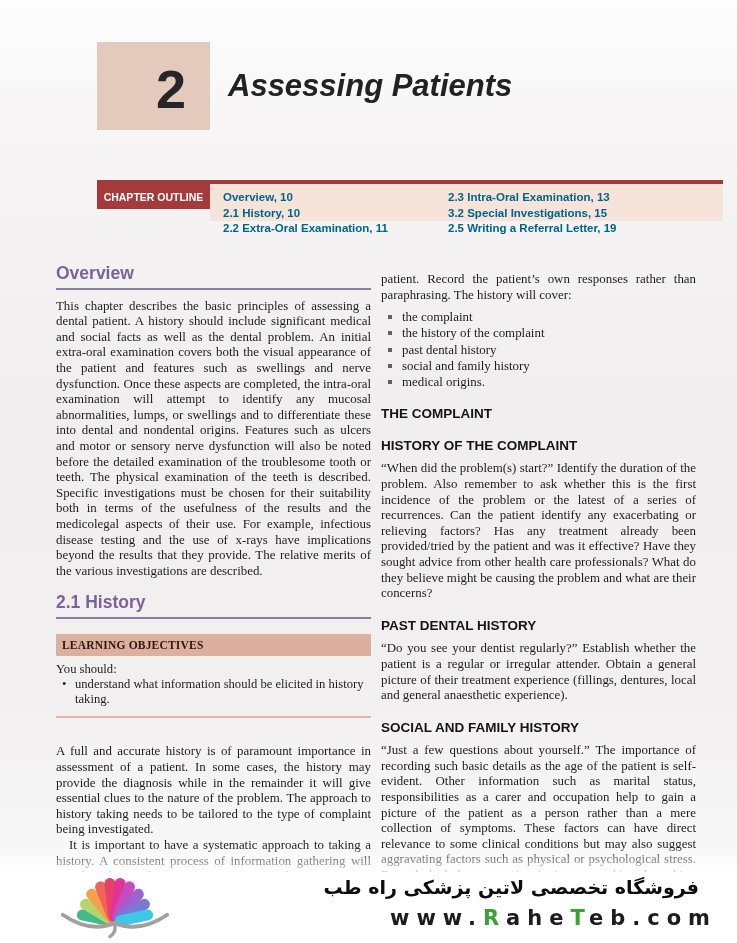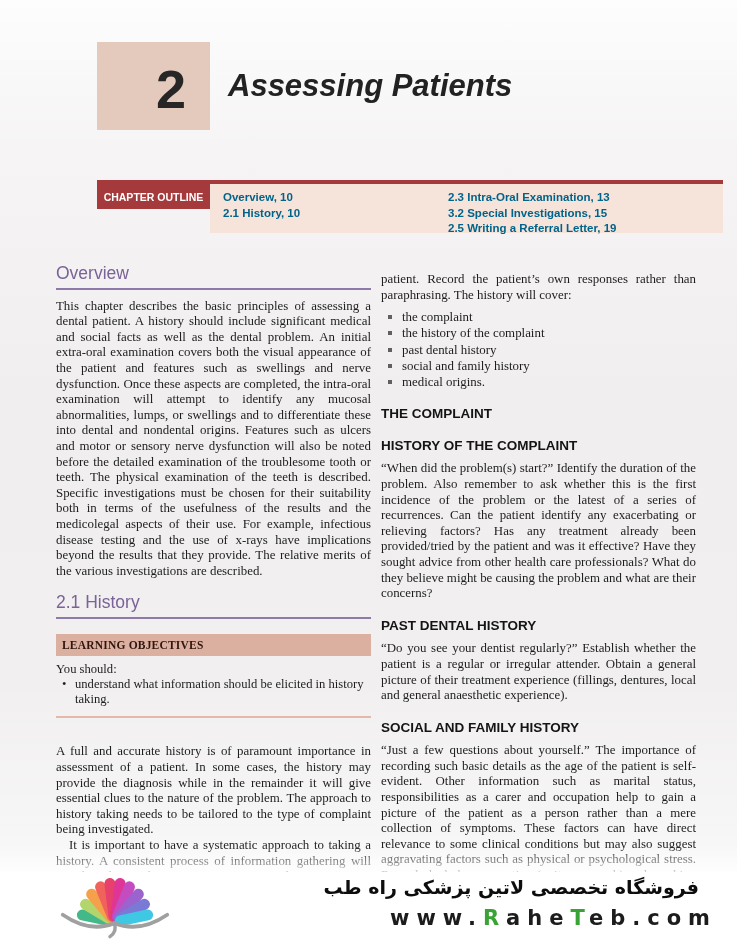--- a/index.html
+++ b/index.html
@@ -9,29 +9,29 @@
     font-family:"Liberation Serif", serif;color:#1d1d1d;
   }
   
   .chapter-box{position:absolute;left:97px;top:42px;width:113px;height:88px;background:#e4c9bd;}
   .chapter-num{position:absolute;right:24px;bottom:14px;font-family:"Liberation Sans",sans-serif;font-weight:bold;font-size:54px;line-height:1;color:#262626;}
   .chapter-title{position:absolute;left:228px;top:68px;font-family:"Liberation Sans",sans-serif;font-weight:bold;font-style:italic;font-size:31px;color:#222;}
   
   .outline-rule{position:absolute;left:97px;top:180px;width:626px;height:4px;background:#a43a3c;}
   .outline-label{position:absolute;left:97px;top:184px;width:113px;height:25px;background:#a43a3c;color:#fff;
     font-family:"Liberation Sans",sans-serif;font-weight:bold;font-size:10.5px;display:flex;align-items:center;justify-content:center;}
-  .outline-panel{position:absolute;left:210px;top:184px;width:513px;height:49px;background:#f6e3da;}
+  .outline-panel{position:absolute;left:210px;top:184px;width:513px;height:37px;background:#f6e3da;}
   .outline-cols{display:flex;padding:6px 0 0 13px;}
   .outline-col{width:225px;}
   .outline-link{font-family:"Liberation Sans",sans-serif;font-weight:bold;font-size:11.5px;line-height:15.5px;color:#00648a;cursor:pointer;}
   
   .col{position:absolute;width:315px;font-size:12.9px;line-height:15.6px;}
   .col-left{left:56px;top:266px;}
   .col-right{left:381px;top:272px;}
-  .big-head{font-family:"Liberation Sans",sans-serif;font-weight:normal;font-size:17.5px;color:#7a6397;
+  .big-head{font-family:"Liberation Sans",sans-serif;font-weight:bold;font-size:17.5px;color:#7a6397;
     margin:0;padding-bottom:6px;border-bottom:2px solid #8d7aa8;}
   .col p{margin:0;text-align:justify;}
   .p-top{margin-top:9px !important;}
   .indent{text-indent:13px;}
   .head2{margin-top:16px !important;}
   
   .lo-box{margin-top:15px;border-bottom:2px solid #e3b9aa;padding-bottom:9px;}
   .lo-bar{background:#dcb0a1;color:#30160e;font-weight:bold;font-size:11.5px;padding:4px 6px 3px 6px;letter-spacing:0.2px;}
   .lo-body{margin-top:6px;font-size:12.6px;line-height:15px;}
   .lo-intro{margin:0;}
@@ -62,20 +62,21 @@
   </div>
   <div class="chapter-title">Assessing Patients</div>
 
   <div class="outline-rule"></div>
   <div class="outline-label">CHAPTER OUTLINE</div>
   <div class="outline-panel">
     <div class="outline-cols">
       <div class="outline-col">
         <div class="outline-link">Overview,  10</div>
         <div class="outline-link">2.1 History,  10</div>
+        <div class="outline-link">2.2 Extra-Oral Examination,  11</div>
       </div>
       <div class="outline-col">
         <div class="outline-link">2.3 Intra-Oral Examination,  13</div>
         <div class="outline-link">3.2 Special Investigations,  15</div>
         <div class="outline-link">2.5 Writing a Referral Letter,  19</div>
       </div>
     </div>
   </div>
 
   <div class="col col-left">

